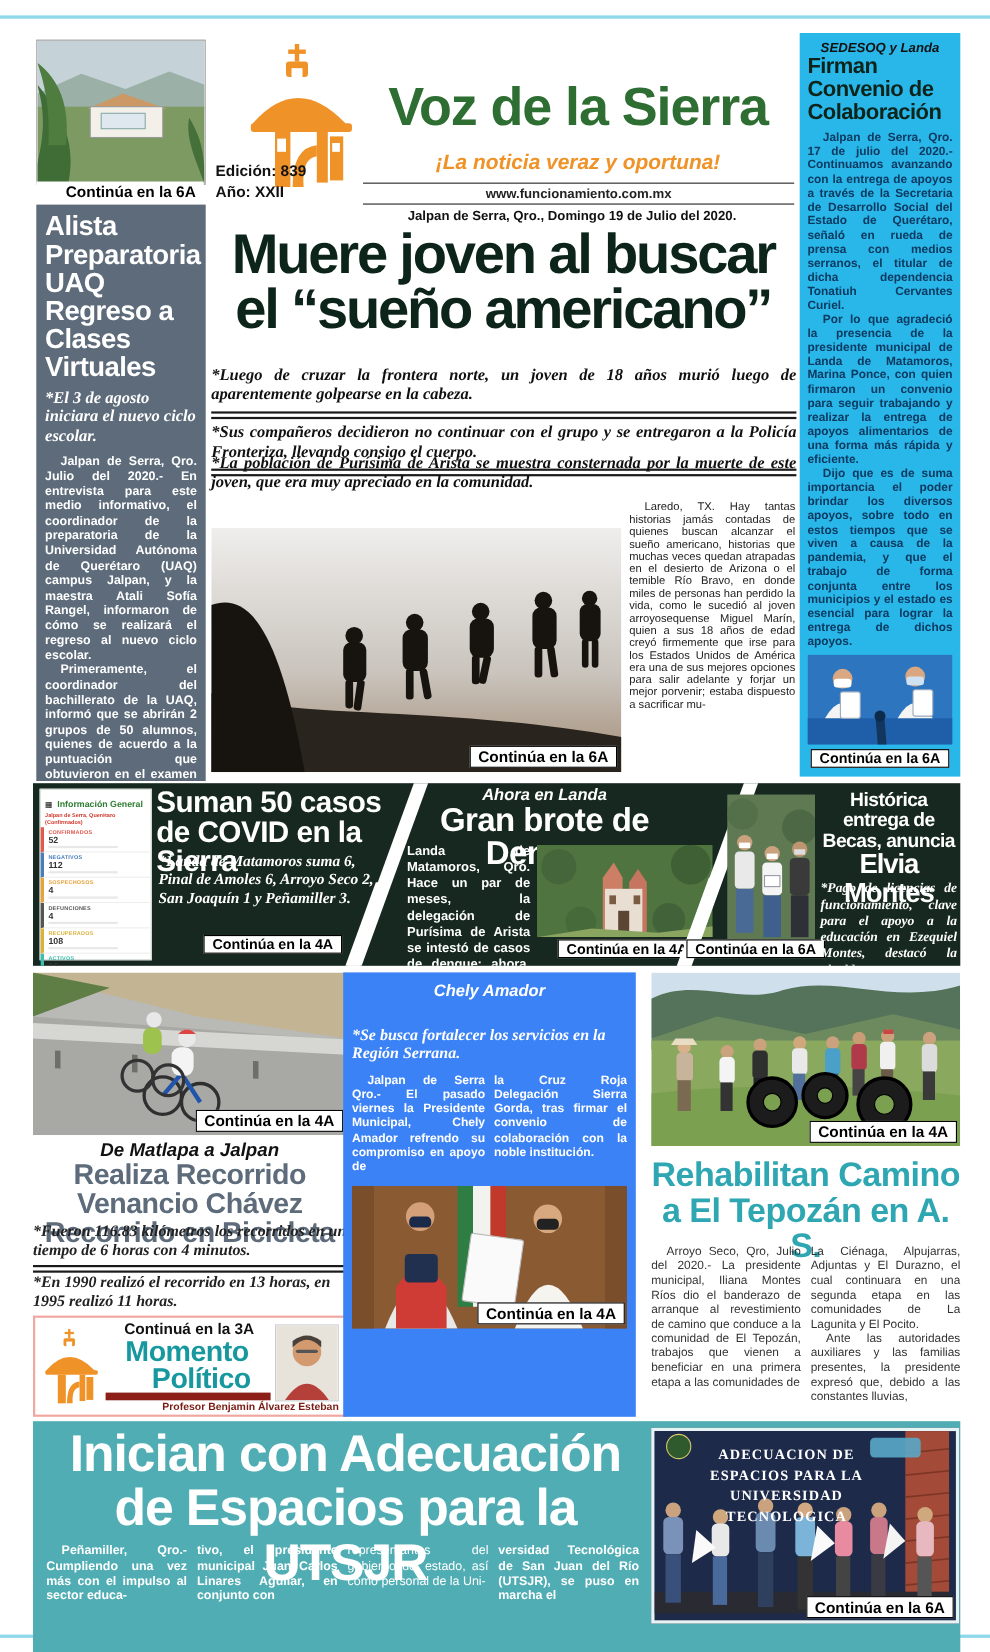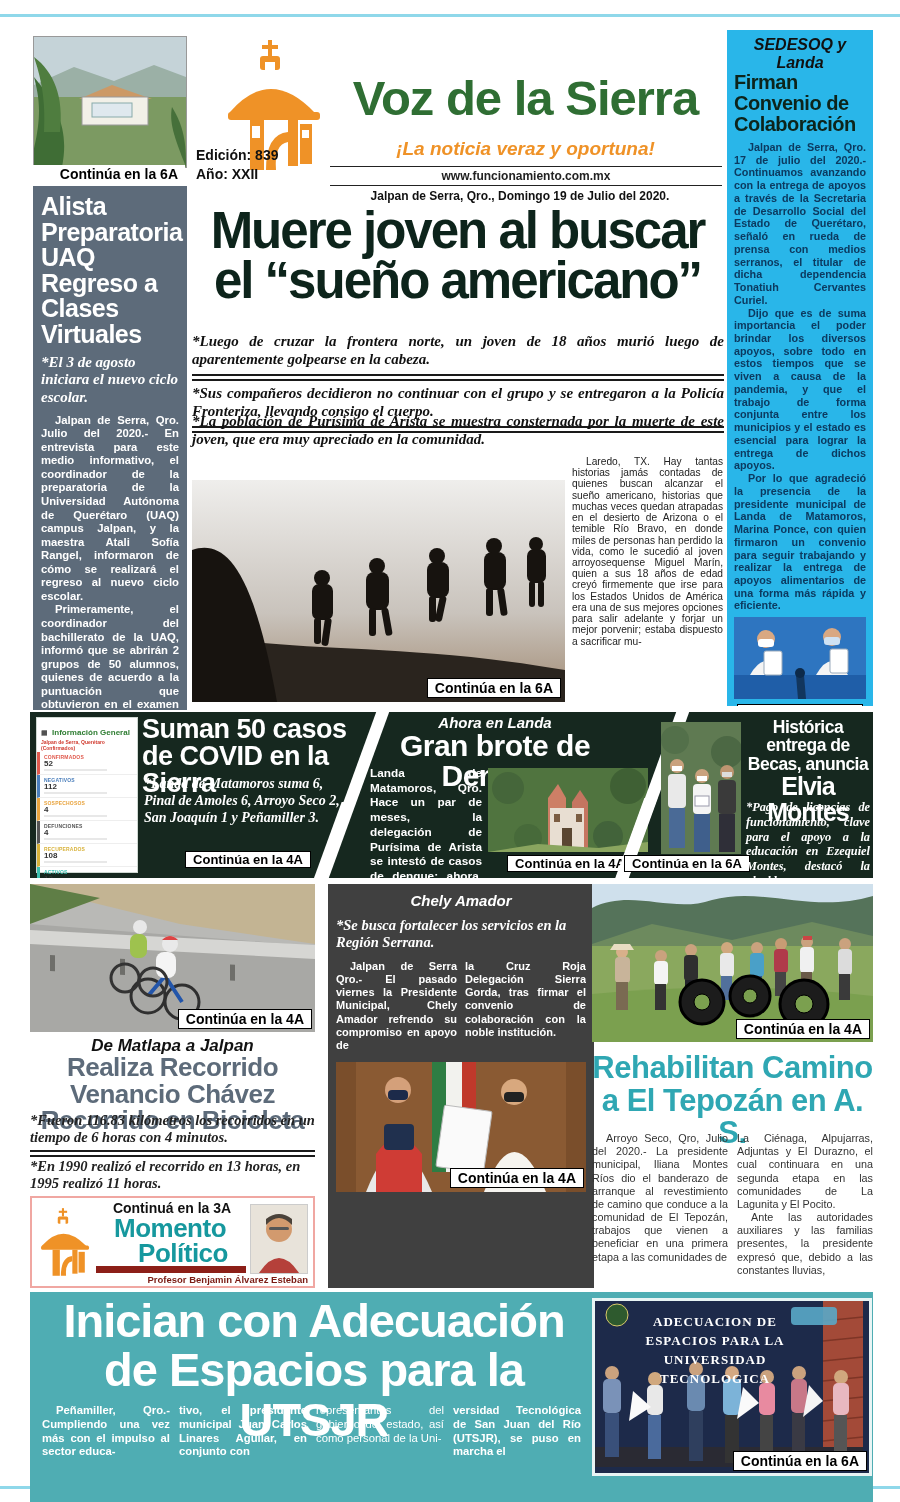--- a/index.html
+++ b/index.html
@@ -152,26 +152,26 @@
           </g>
       </g>
     </svg>
     <div class="abs badge" style="right:4px;bottom:4px;font-size:14px;">Continúa en la 6A</div>
   </div>
   <div class="abs bodytxt" style="left:572px;top:456px;width:151px;height:250px;font-size:10.2px;line-height:1.1;color:#222;overflow:hidden;">
     <p>Laredo, TX. Hay tantas historias jamás contadas de quienes buscan alcanzar el sueño americano, historias que muchas veces quedan atrapadas en el desierto de Arizona o el temible Río Bravo, en donde miles de personas han perdido la vida, como le sucedió al joven arroyosequense Miguel Marín, quien a sus 18 años de edad creyó firmemente que irse para los Estados Unidos de América era una de sus mejores opciones para salir adelante y forjar un mejor porvenir; estaba dispuesto a sacrificar mu-</p>
   </div>
 
   <div class="abs" style="left:727px;top:30px;width:132px;height:664px;background:#29b6e9;padding:6px 7px;overflow:hidden;">
-    <div class="deck" style="font-style:italic;font-family:'Liberation Sans',sans-serif;font-weight:bold;font-size:16px;text-align:center;color:#111;">SEDESOQ y Landa</div>
+    <div class="deck" style="font-style:italic;font-family:'Liberation Sans',sans-serif;font-weight:bold;font-size:12px;text-align:center;color:#111;">SEDESOQ y Landa</div>
     <div class="hl" style="font-size:20px;line-height:1.05;color:#0d241b;">Firman Convenio de Colaboración</div>
     <div class="bodytxt" style="font-size:10.8px;line-height:1.18;font-weight:bold;color:#0c3a60;margin-top:6px;">
       <p>Jalpan de Serra, Qro. 17 de julio del 2020.- Continuamos avanzando con la entrega de apoyos a través de la Secretaria de Desarrollo Social del Estado de Querétaro, señaló en rueda de prensa con medios serranos, el titular de dicha dependencia Tonatiuh Cervantes Curiel.</p>
+      <p>Por lo que agradeció la presencia de la presidente municipal de Landa de Matamoros, Marina Ponce, con quien firmaron un convenio para seguir trabajando y realizar la entrega de apoyos alimentarios de una forma más rápida y eficiente.</p>
       <p>Dijo que es de suma importancia el poder brindar los diversos apoyos, sobre todo en estos tiempos que se viven a causa de la pandemia, y que el trabajo de forma conjunta entre los municipios y el estado es esencial para lograr la entrega de dichos apoyos.</p>
-      <p>Por lo que agradeció la presencia de la presidente municipal de Landa de Matamoros, Marina Ponce, con quien firmaron un convenio para seguir trabajando y realizar la entrega de apoyos alimentarios de una forma más rápida y eficiente.</p>
     </div>
     <div class="photo" style="width:132px;height:82px;margin-top:5px;">
       <svg width="132" height="82" viewBox="0 0 132 82">
         <rect width="132" height="82" fill="#2e75c0"></rect>
         <rect y="58" width="132" height="24" fill="#1f5ea8"></rect>
         <g>
           <circle cx="32" cy="22" r="9" fill="#d9a882"></circle>
             <rect x="24" y="22" width="16" height="8" rx="3" fill="#fff"></rect>
           <path d="M16,58 Q32,30 48,58 Z" fill="#f4f4f4"></path>
           <rect x="30" y="34" width="18" height="24" rx="2" fill="#fff" stroke="#9ab"></rect>
@@ -355,23 +355,23 @@
       <svg width="56" height="68" viewBox="0 0 56 68">
         <rect width="56" height="68" fill="#e8e3da"></rect>
         <circle cx="28" cy="24" r="13" fill="#d29a6e"></circle>
         <path d="M15,20 Q28,6 41,20 L41,14 Q28,4 15,14 Z" fill="#4a423a"></path>
         <rect x="18" y="22" width="20" height="3" rx="1.5" fill="#555"></rect>
         <path d="M8,68 Q28,38 48,68 Z" fill="#b5403a"></path>
       </svg>
     </div>
   </div>
 
-  <div class="abs" style="left:328px;top:884px;width:250px;height:388px;background:#404040;padding:8px;overflow:hidden;">
+  <div class="abs" style="left:312px;top:884px;width:250px;height:388px;background:#3b82f6;padding:8px;overflow:hidden;">
     <div style="text-align:center;color:#fff;font-style:italic;font-weight:bold;font-size:15px;">Chely Amador</div>
-    <div class="deck" style="color:#fff;font-size:14.5px;line-height:1.2;margin-top:8px;">*Se busca fortalecer los servicios en la Región Serrana.</div>
+    <div class="deck" style="color:#fff;font-size:14.5px;line-height:1.2;margin-top:24px;">*Se busca fortalecer los servicios en la Región Serrana.</div>
     <div style="display:flex;gap:8px;margin-top:8px;height:98px;overflow:hidden;">
       <div class="bodytxt" style="width:121px;color:#fff;font-weight:bold;font-size:11px;line-height:1.2;">
           <p>Jalpan de Serra Qro.- El pasado viernes la Presidente Municipal, Chely Amador refrendo su compromiso en apoyo de</p>
         </div>
       <div class="bodytxt" style="width:121px;color:#fff;font-weight:bold;font-size:11px;line-height:1.2;">
           <p style="text-indent:0;">la Cruz Roja Delegación Sierra Gorda, tras firmar el convenio de colaboración con la noble institución.</p>
         </div>
     </div>
     <div class="photo" style="position:relative;width:250px;height:130px;margin-top:4px;">
       <svg width="250" height="130" viewBox="0 0 250 130">

